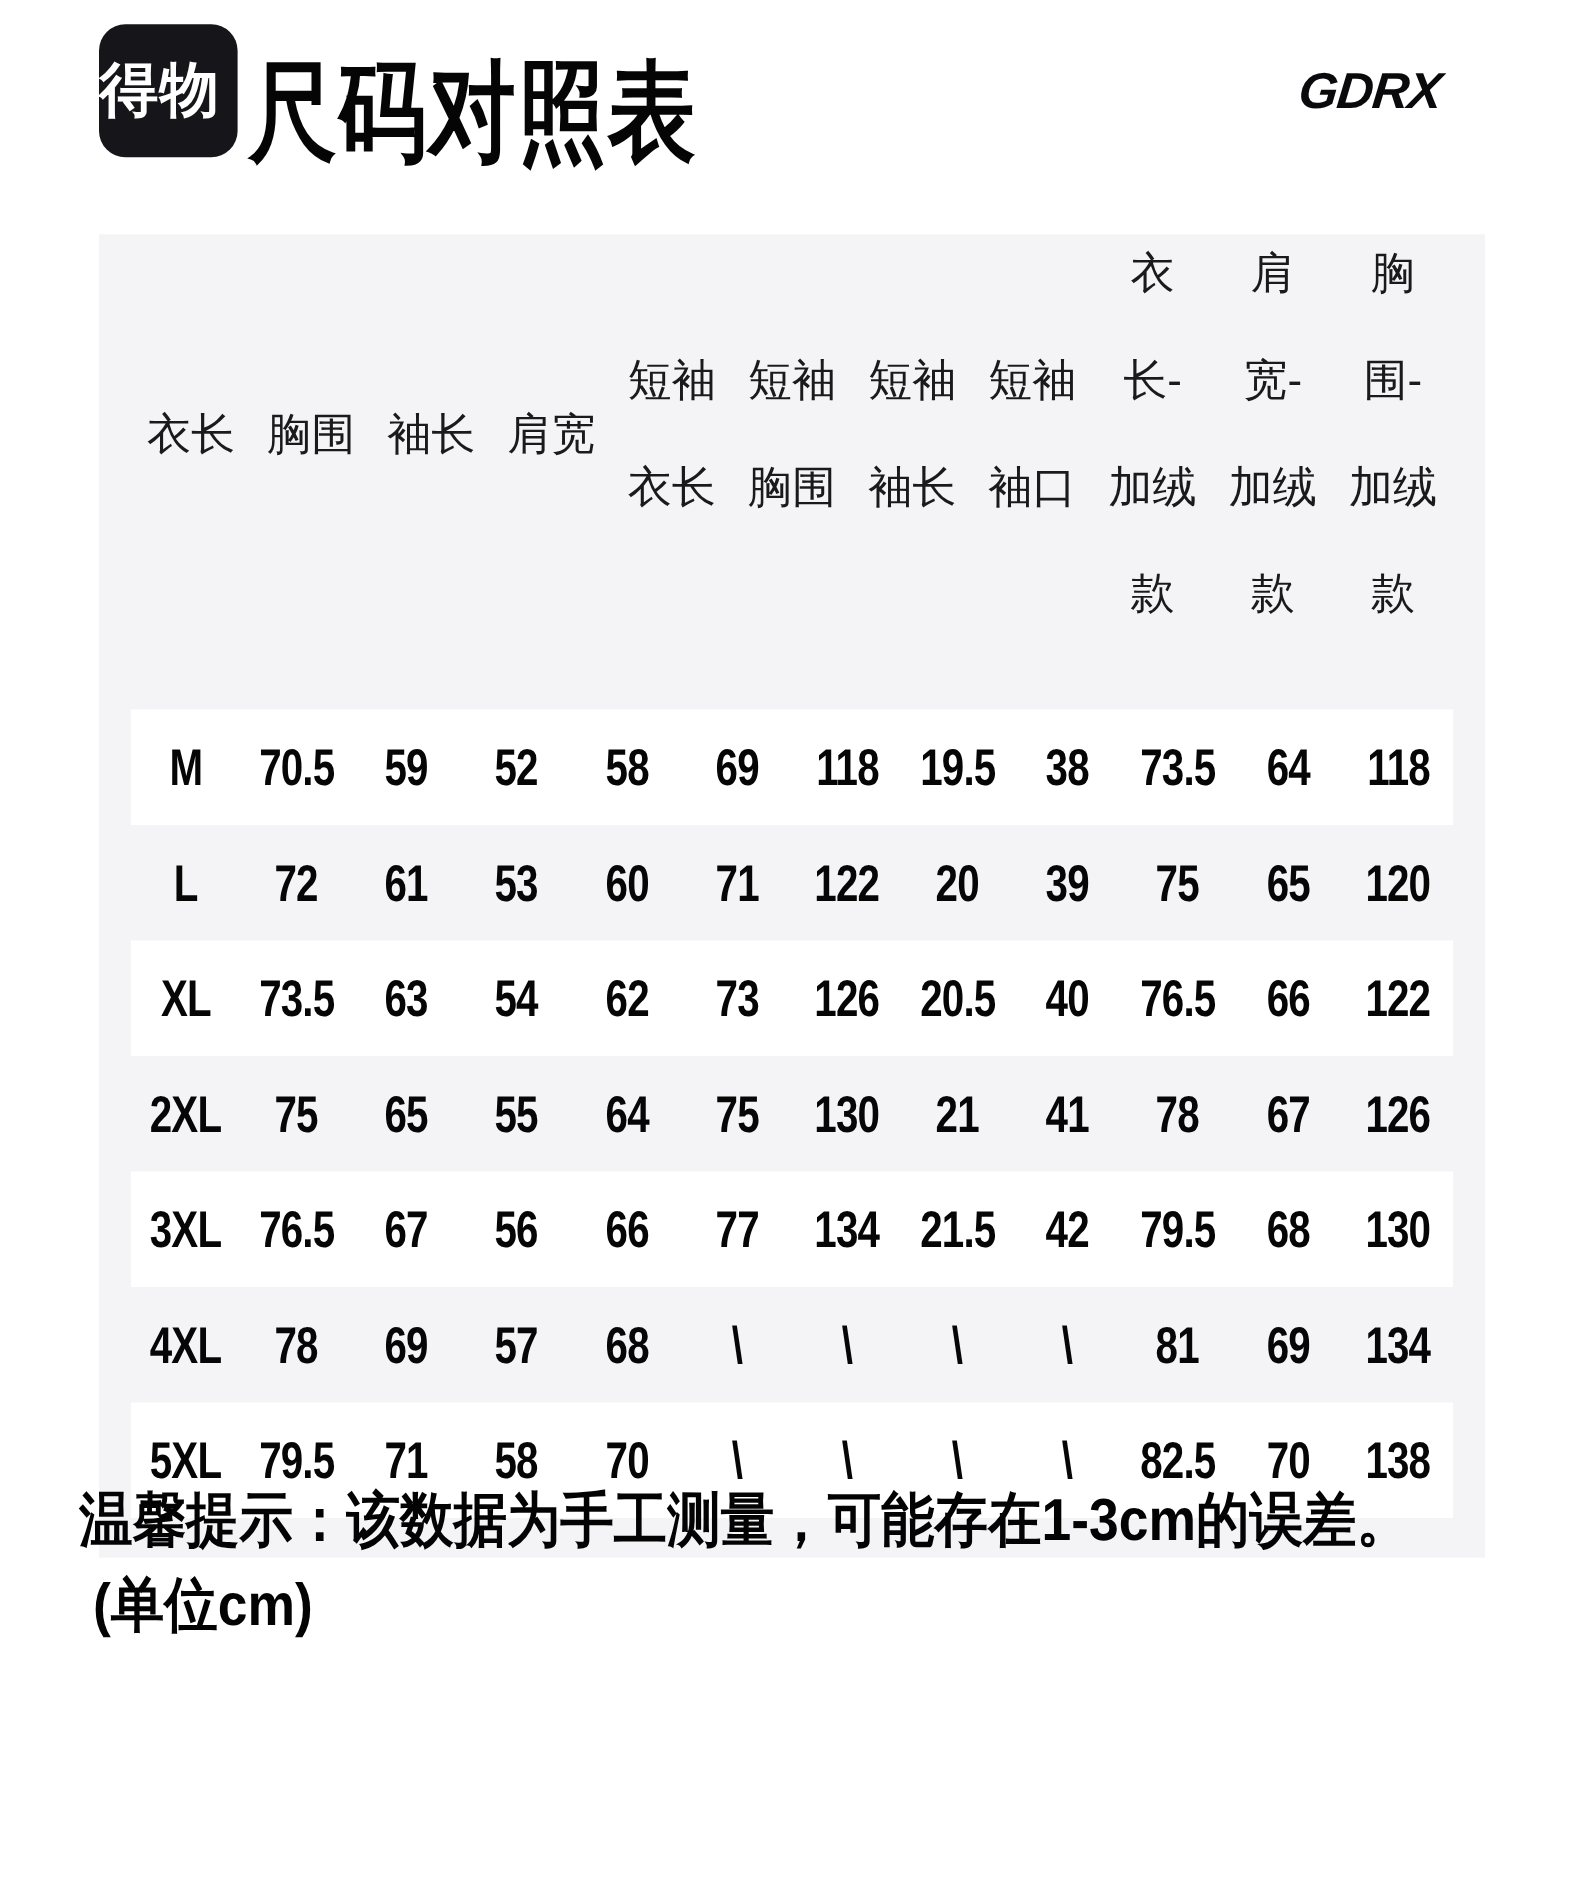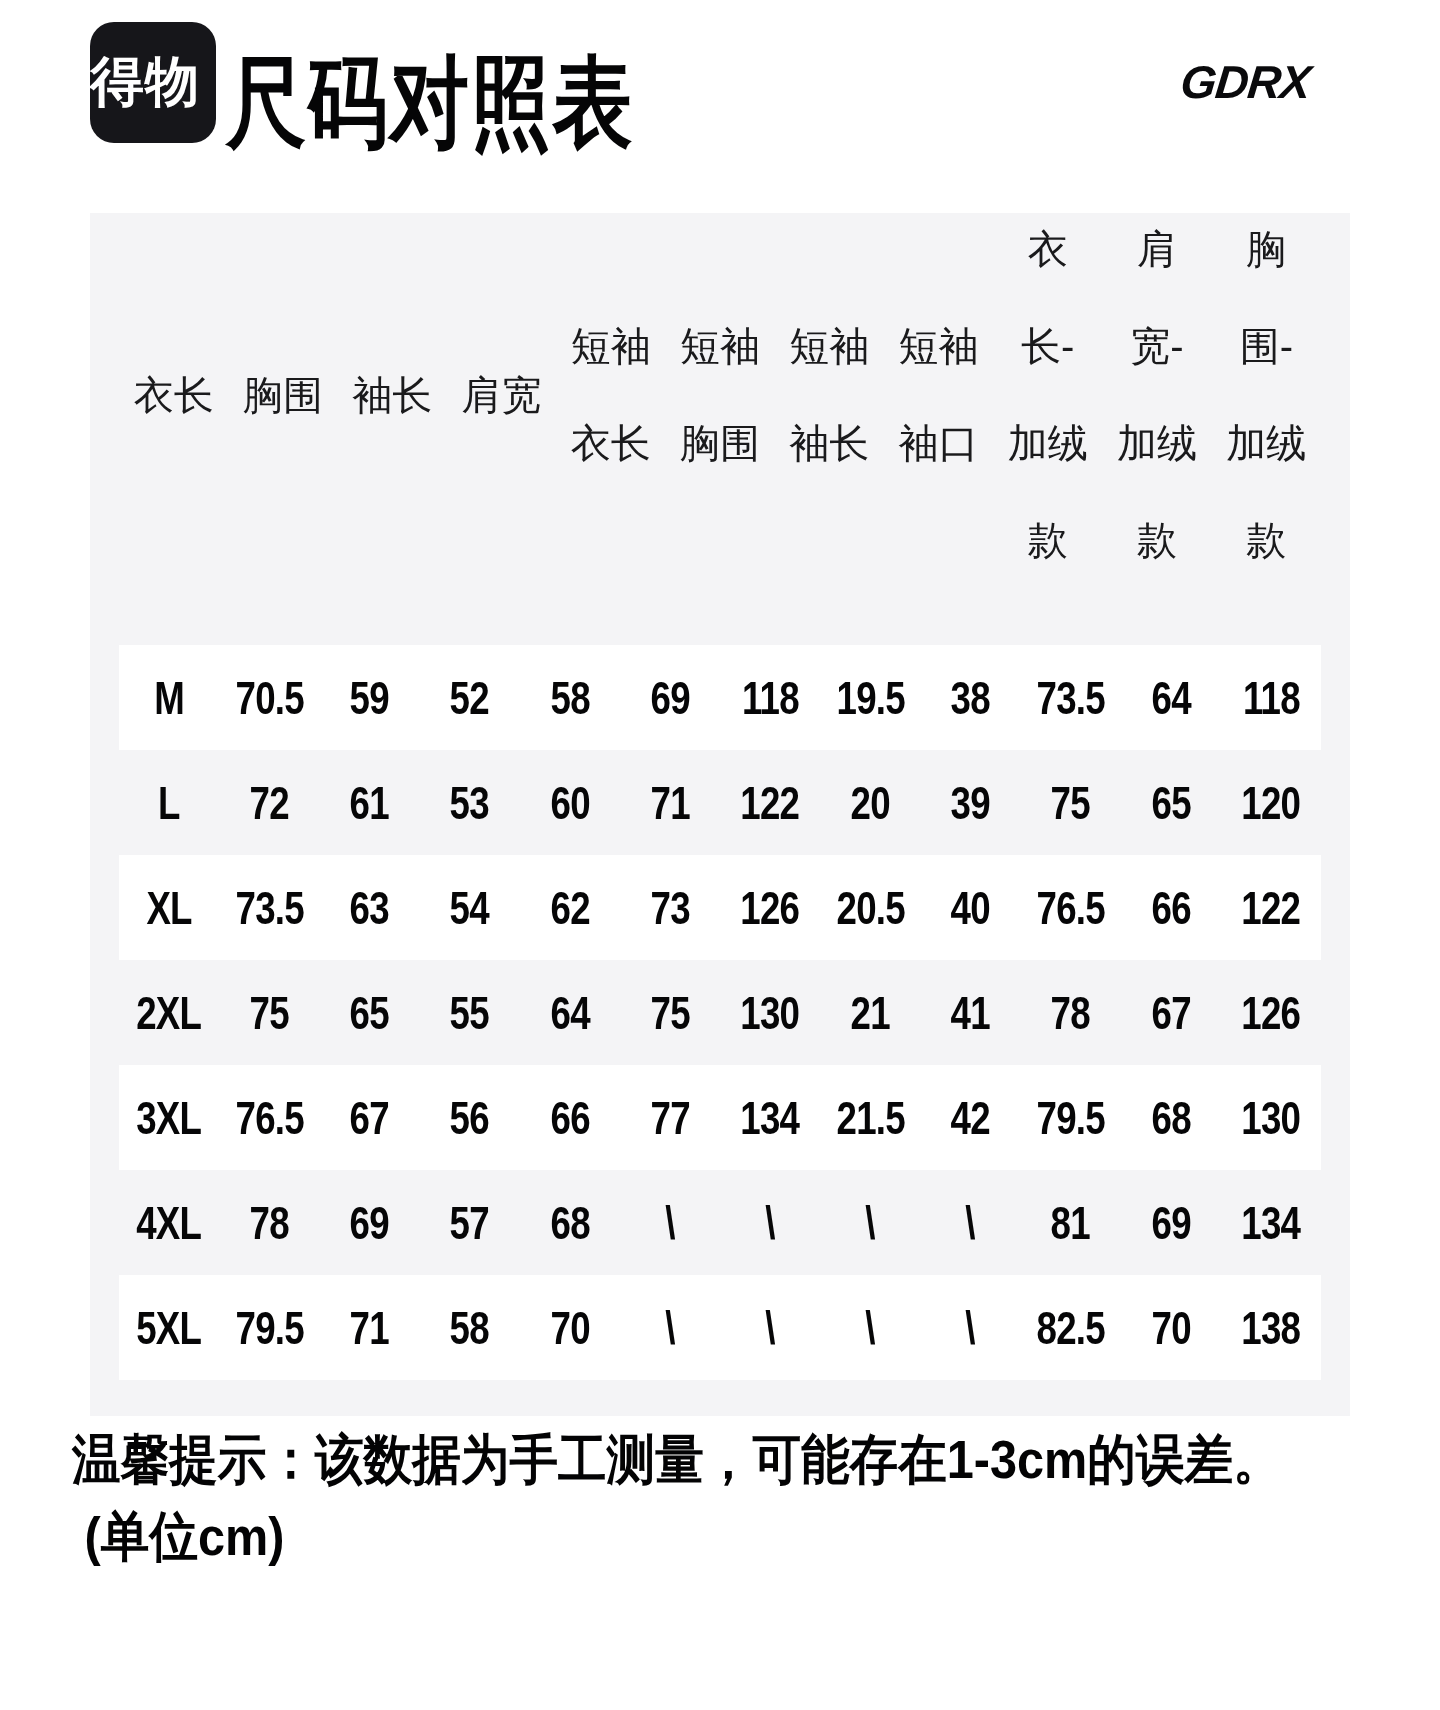--- a/index.html
+++ b/index.html
@@ -35,21 +35,21 @@
     line-height:97px;white-space:pre-line;position:relative;top:-34px;
   }
   .tr{display:flex;align-items:center;height:105px;margin:0 29px;}
   .tr.stripe{background:var(--stripe-bg,#ffffff);}
   .td{flex:1 1 0;text-align:center;}
   .num{
     display:inline-block;font-size:47px;font-weight:700;color:#060607;
     transform:scaleX(0.78);white-space:nowrap;letter-spacing:-1px;
   }
   
-  .note{position:absolute;left:72px;top:1421px;}
+  .note{position:absolute;left:72px;top:1344px;}
   .note p{margin:0;line-height:77px;font-size:54px;color:#030304;}
   .note-line1{transform:scaleX(0.9);transform-origin:left center;white-space:nowrap;}
   .note-lead{font-weight:900;}
   .note-body{font-weight:700;}
   .note-line2{font-weight:700;padding-left:14px;transform:scaleX(0.9);transform-origin:left center;white-space:nowrap;}
 </style>
 </head>
 <body>
 
 <div class="page">

